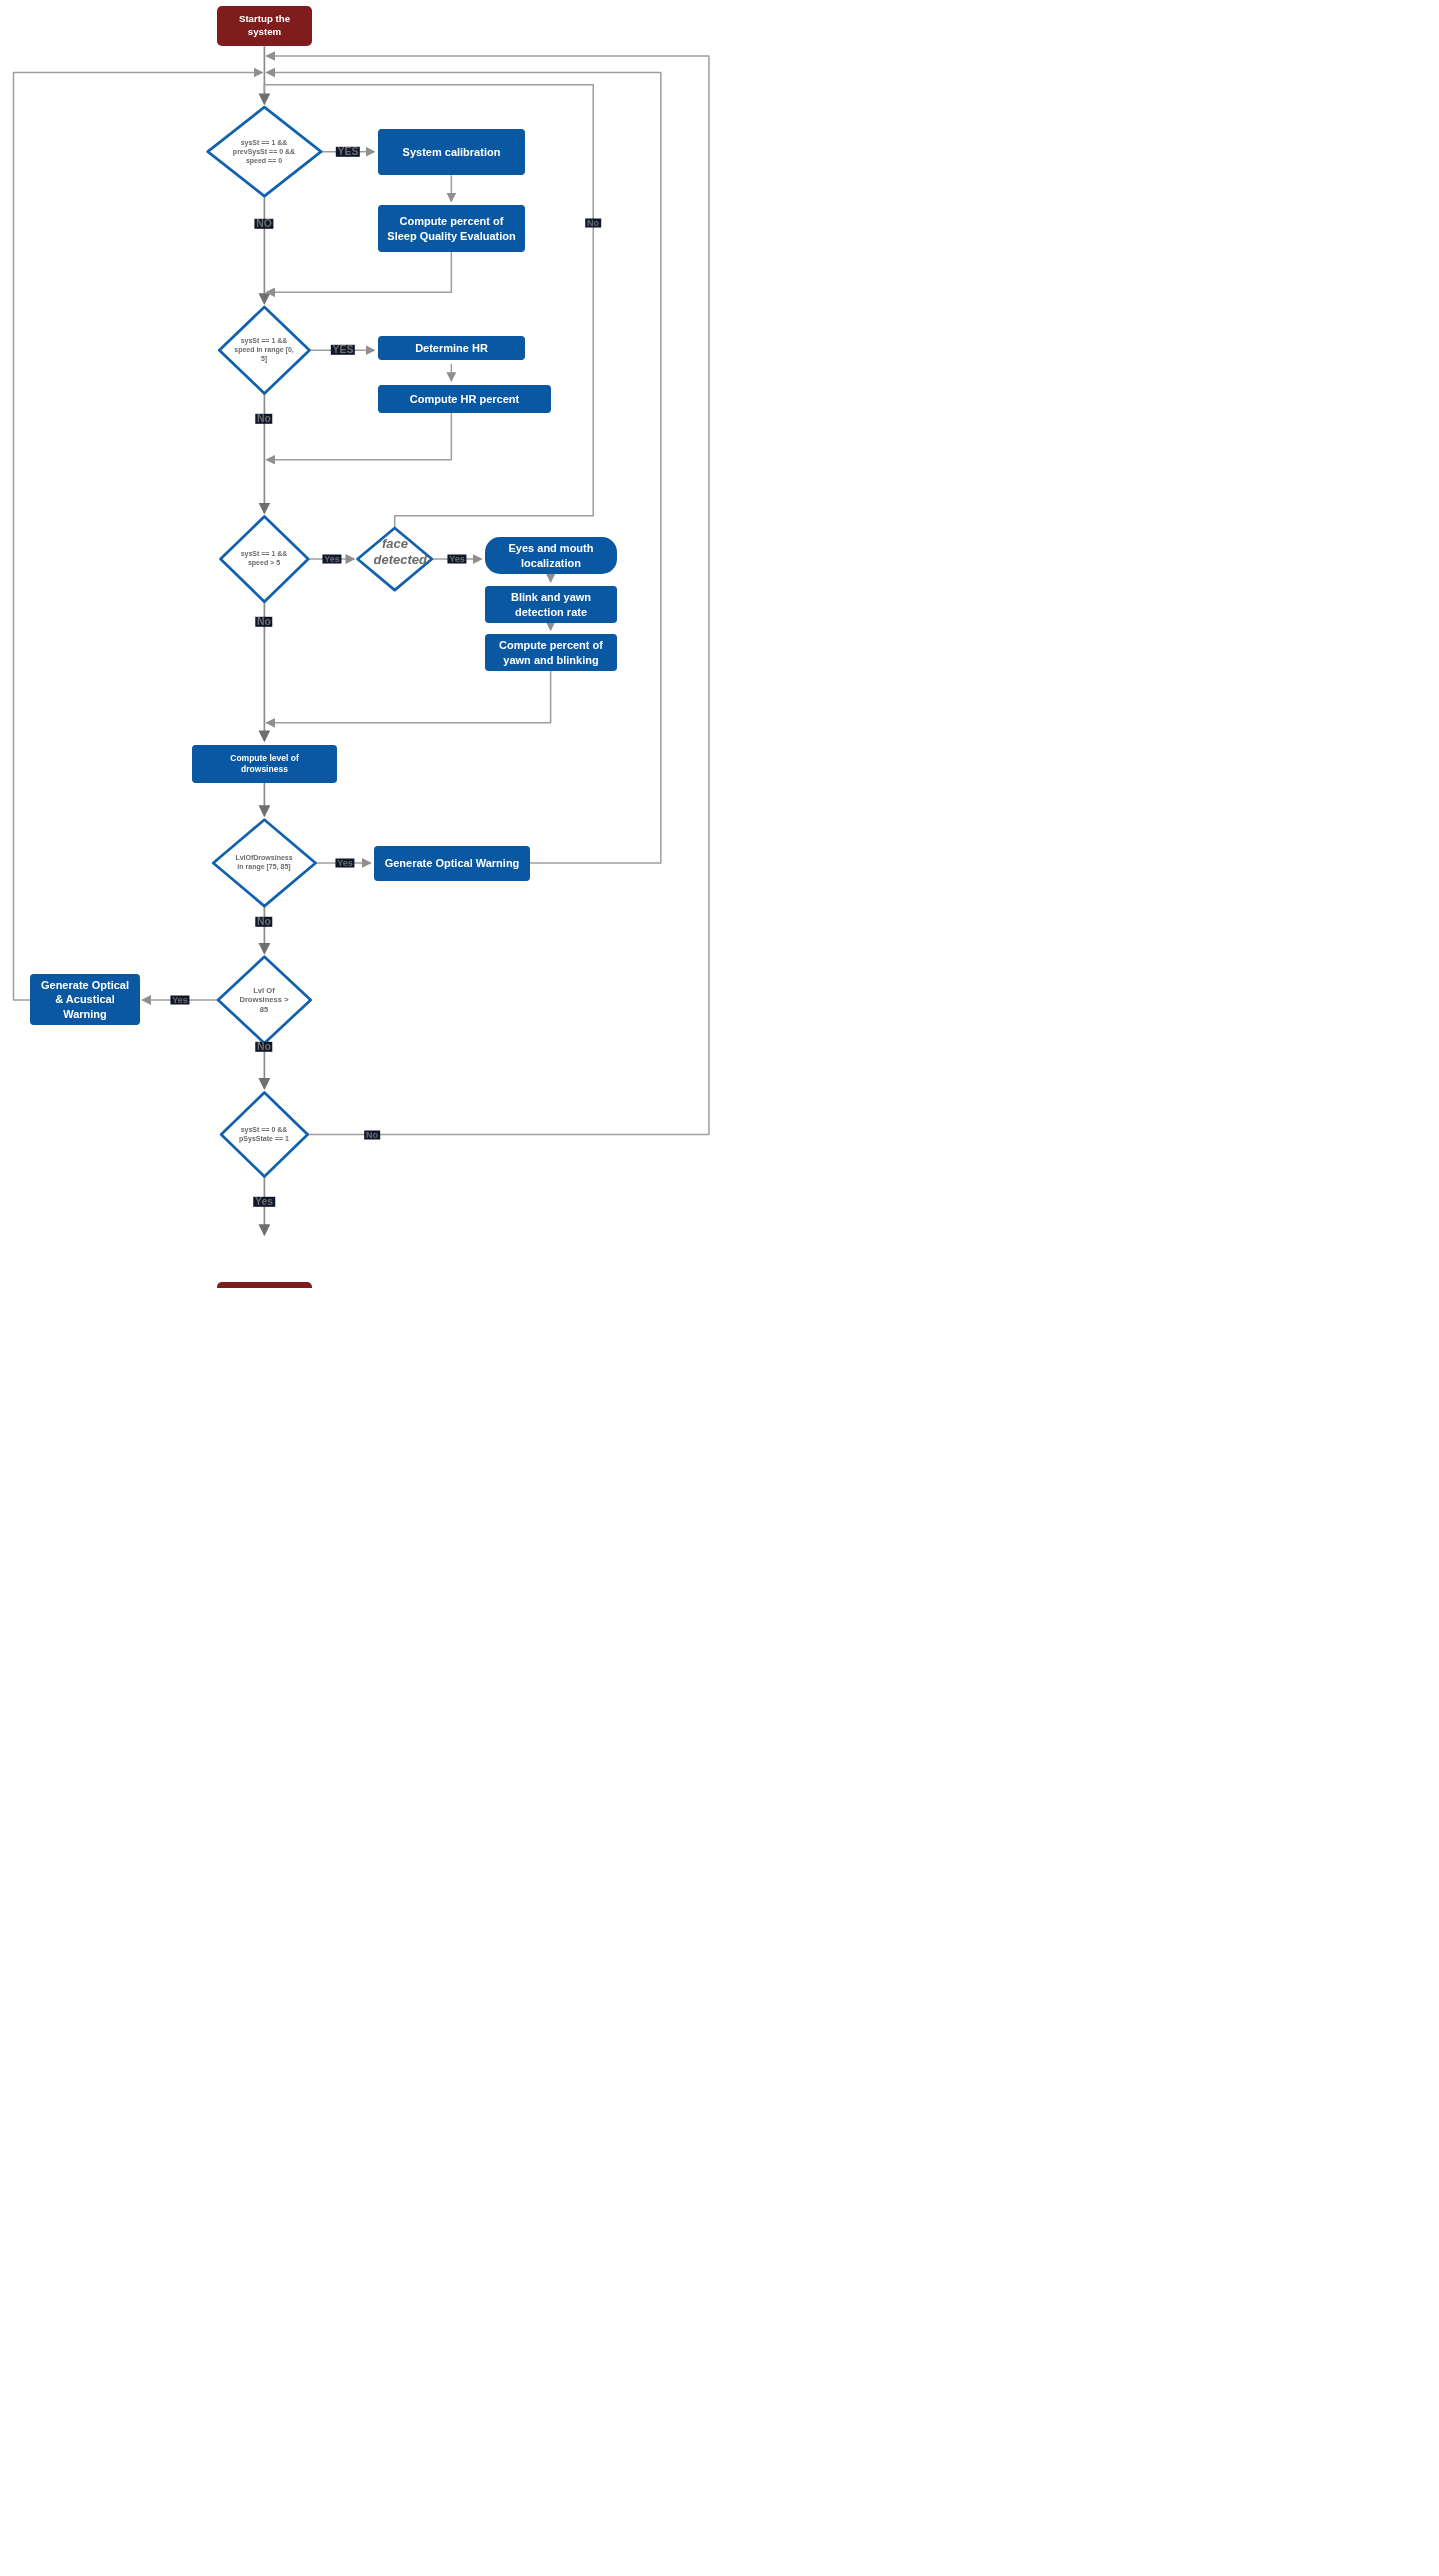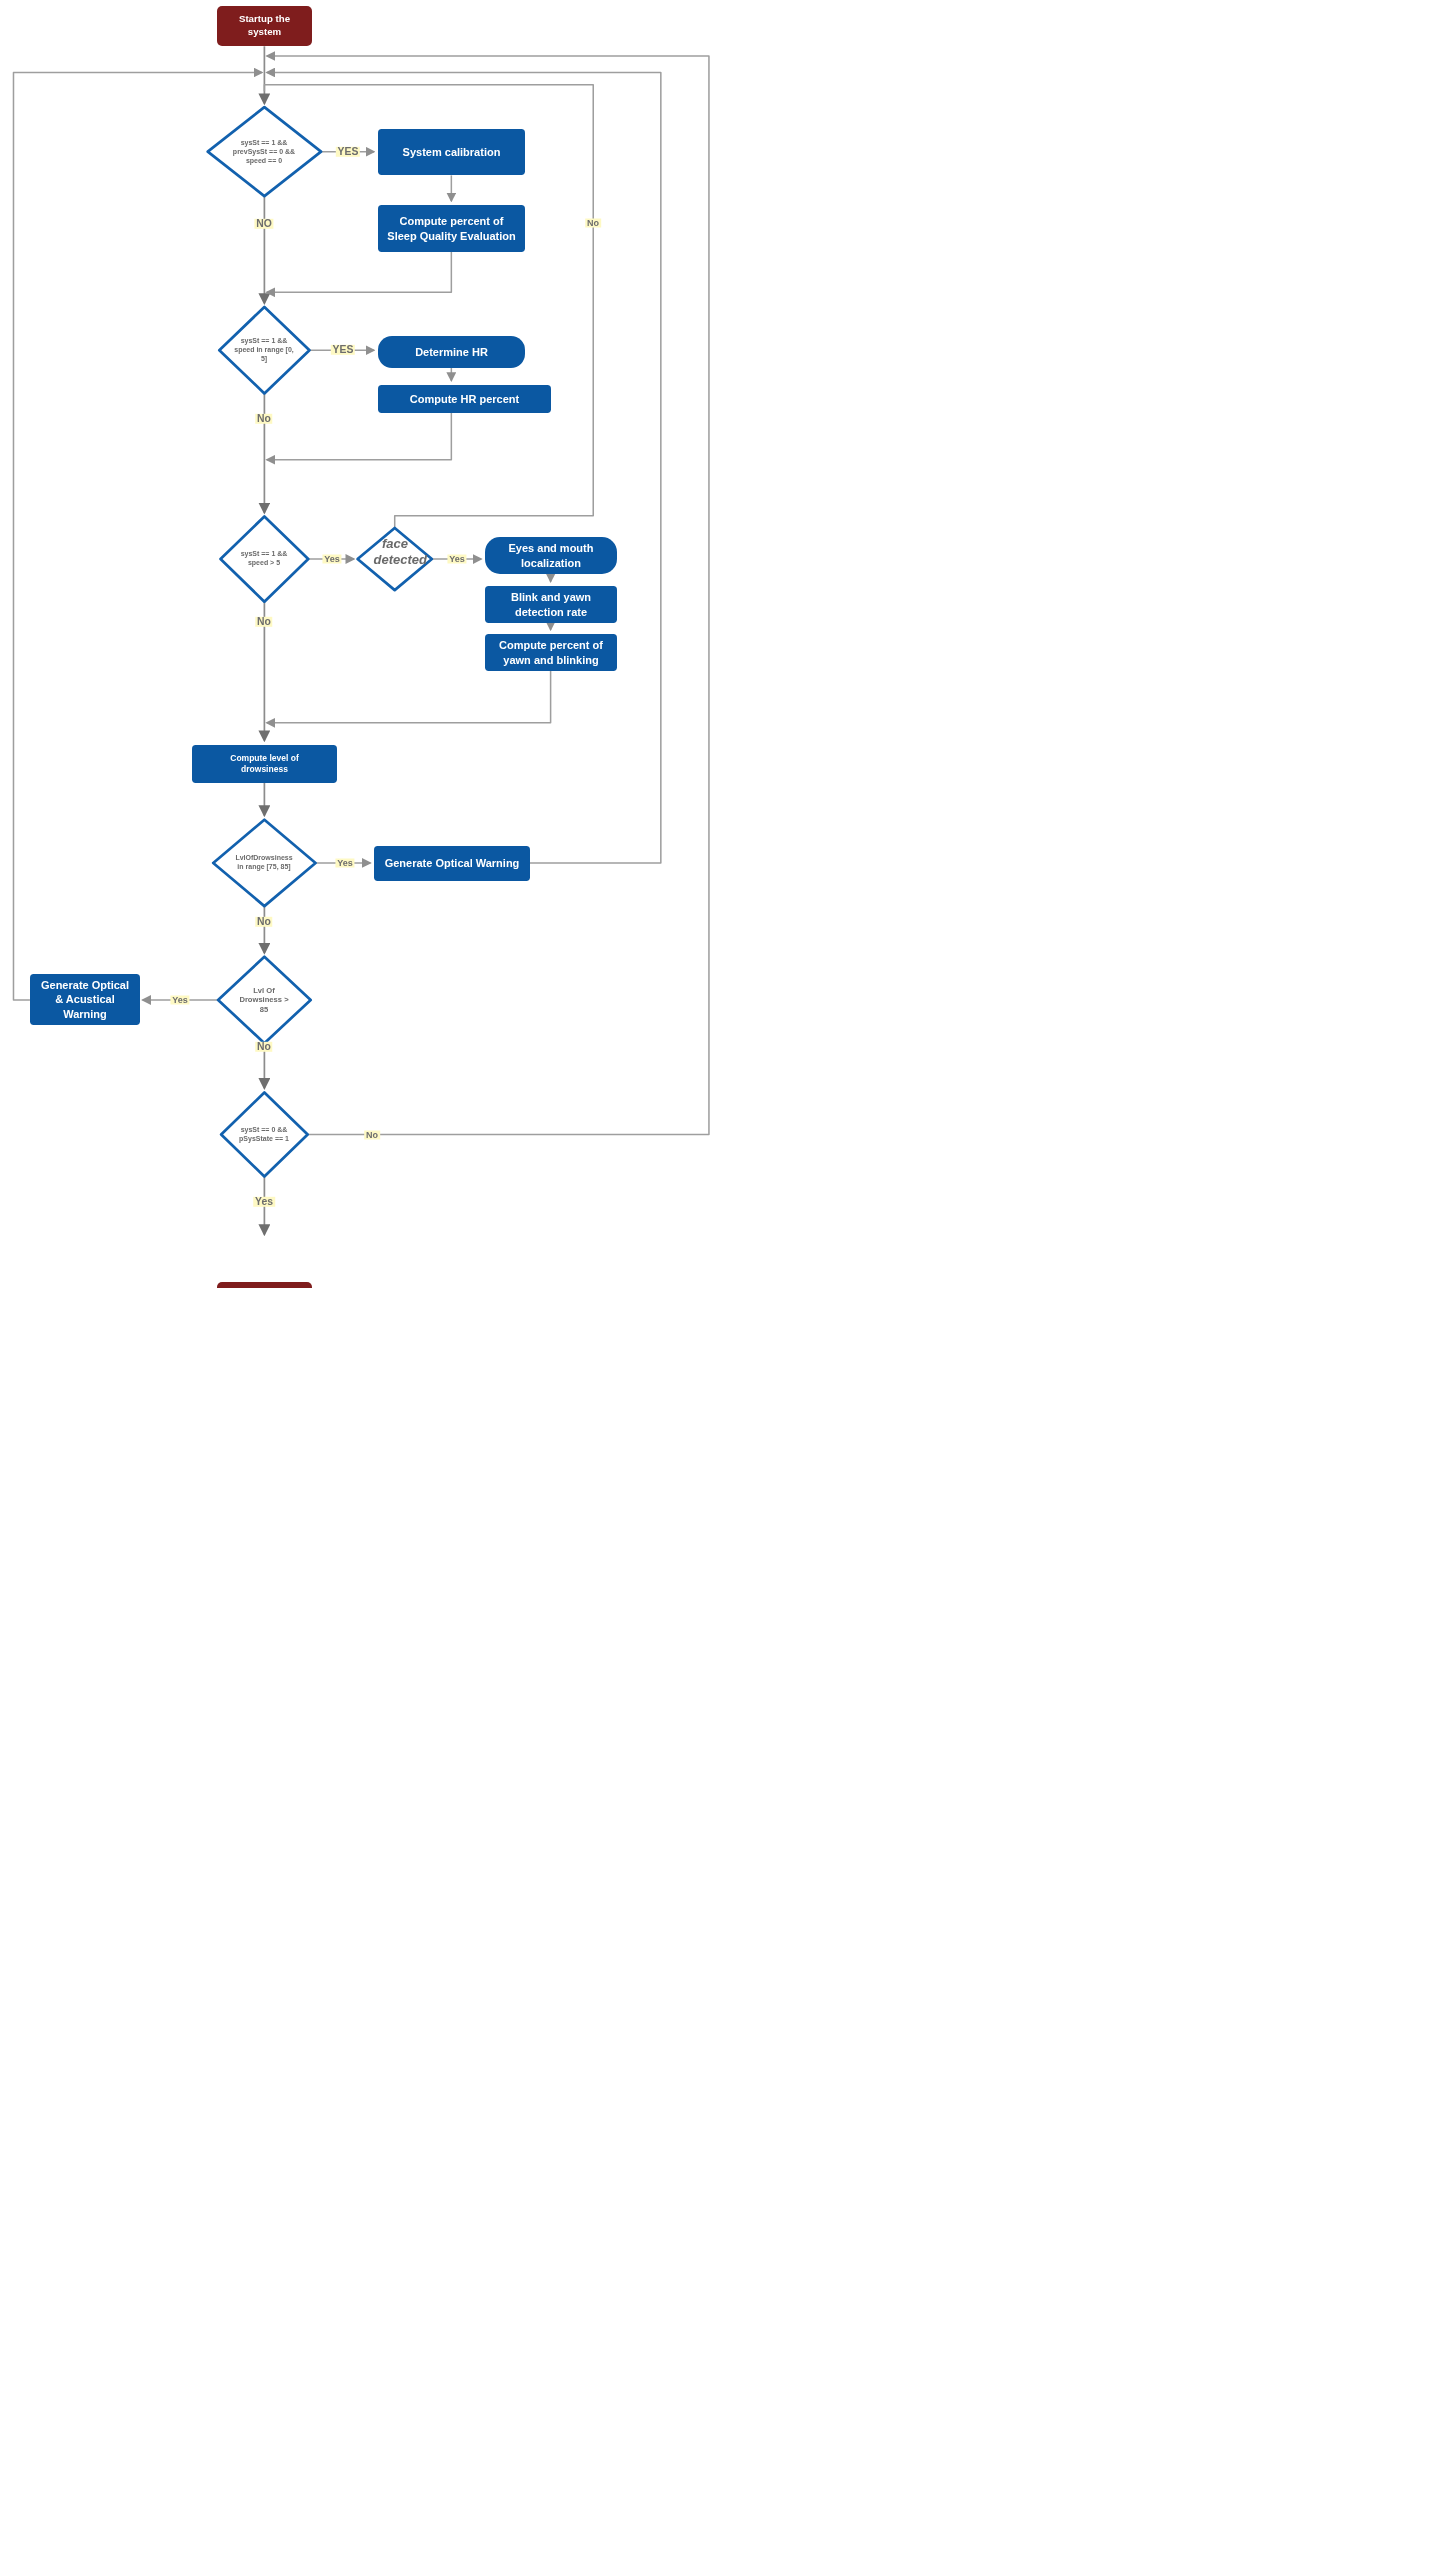--- a/index.html
+++ b/index.html
@@ -7,21 +7,21 @@
   #canvas{position:relative;width:720px;height:1288px;background:#ffffff;overflow:hidden;}
   #wires{position:absolute;left:0;top:0;width:720px;height:1288px;}
   .n{position:absolute;display:flex;align-items:center;justify-content:center;
      text-align:center;white-space:pre-line;font-weight:bold;color:#ffffff;
      box-sizing:border-box;line-height:1.3;}
   .term{background:#7f1d1d;border-radius:5px;font-size:9.7px;}
   .stopn{font-weight:normal;font-size:10.4px;margin-top:43px;}
   .proc{background:#0b58a2;border-radius:3.7px;font-size:11px;}
   .dtext{position:absolute;transform:translate(-50%,-50%);text-align:center;
      white-space:pre-line;font-weight:bold;color:#6a6a6a;font-size:7px;line-height:1.25;}
-  .elabel{position:absolute;transform:translate(-50%,-50%);background:#fef9c3;
+  .elabel{position:absolute;transform:translate(-50%,-50%);background:#0f172a;
      padding:0 1.8px;font-weight:bold;color:#6d6d6d;line-height:1;}
   .big{font-size:10.4px;}
   .sm{font-size:9px;}
   .e{fill:none;stroke:#9e9e9e;stroke-width:2.5;stroke-linejoin:round;}
   .m{fill:none;stroke:#8c8c8c;stroke-width:2.8;stroke-linejoin:round;}
   .dia{fill:#ffffff;stroke:#1261ae;stroke-width:4.5;stroke-linejoin:round;}
 </style>
 </head>
 <body>
 
@@ -74,21 +74,21 @@
   </svg>
 
   <div class="n term" style="left:217px;top:6px;width:95px;height:40px;">Startup the
 system</div>
 
   <div class="n proc" style="left:378px;top:129px;width:147px;height:46px;">System calibration</div>
 
   <div class="n proc" style="left:378px;top:205px;width:147px;height:47px;">Compute percent of
 Sleep Quality Evaluation</div>
 
-  <div class="n proc" style="left:378px;top:336px;width:147px;height:32px;border-radius:14px;">Determine HR</div>
+  <div class="n proc" style="left:378px;top:336px;width:147px;height:24px;">Determine HR</div>
 
   <div class="n proc" style="left:378px;top:385px;width:173px;height:28px;">Compute HR percent</div>
 
   <div class="n proc" style="left:485px;top:537px;width:132px;height:37px;border-radius:15px;">Eyes and mouth
 localization</div>
 
   <div class="n proc" style="left:485px;top:586px;width:132px;height:37px;">Blink and yawn
 detection rate</div>
 
   <div class="n proc" style="left:485px;top:634px;width:132px;height:37px;">Compute percent of

